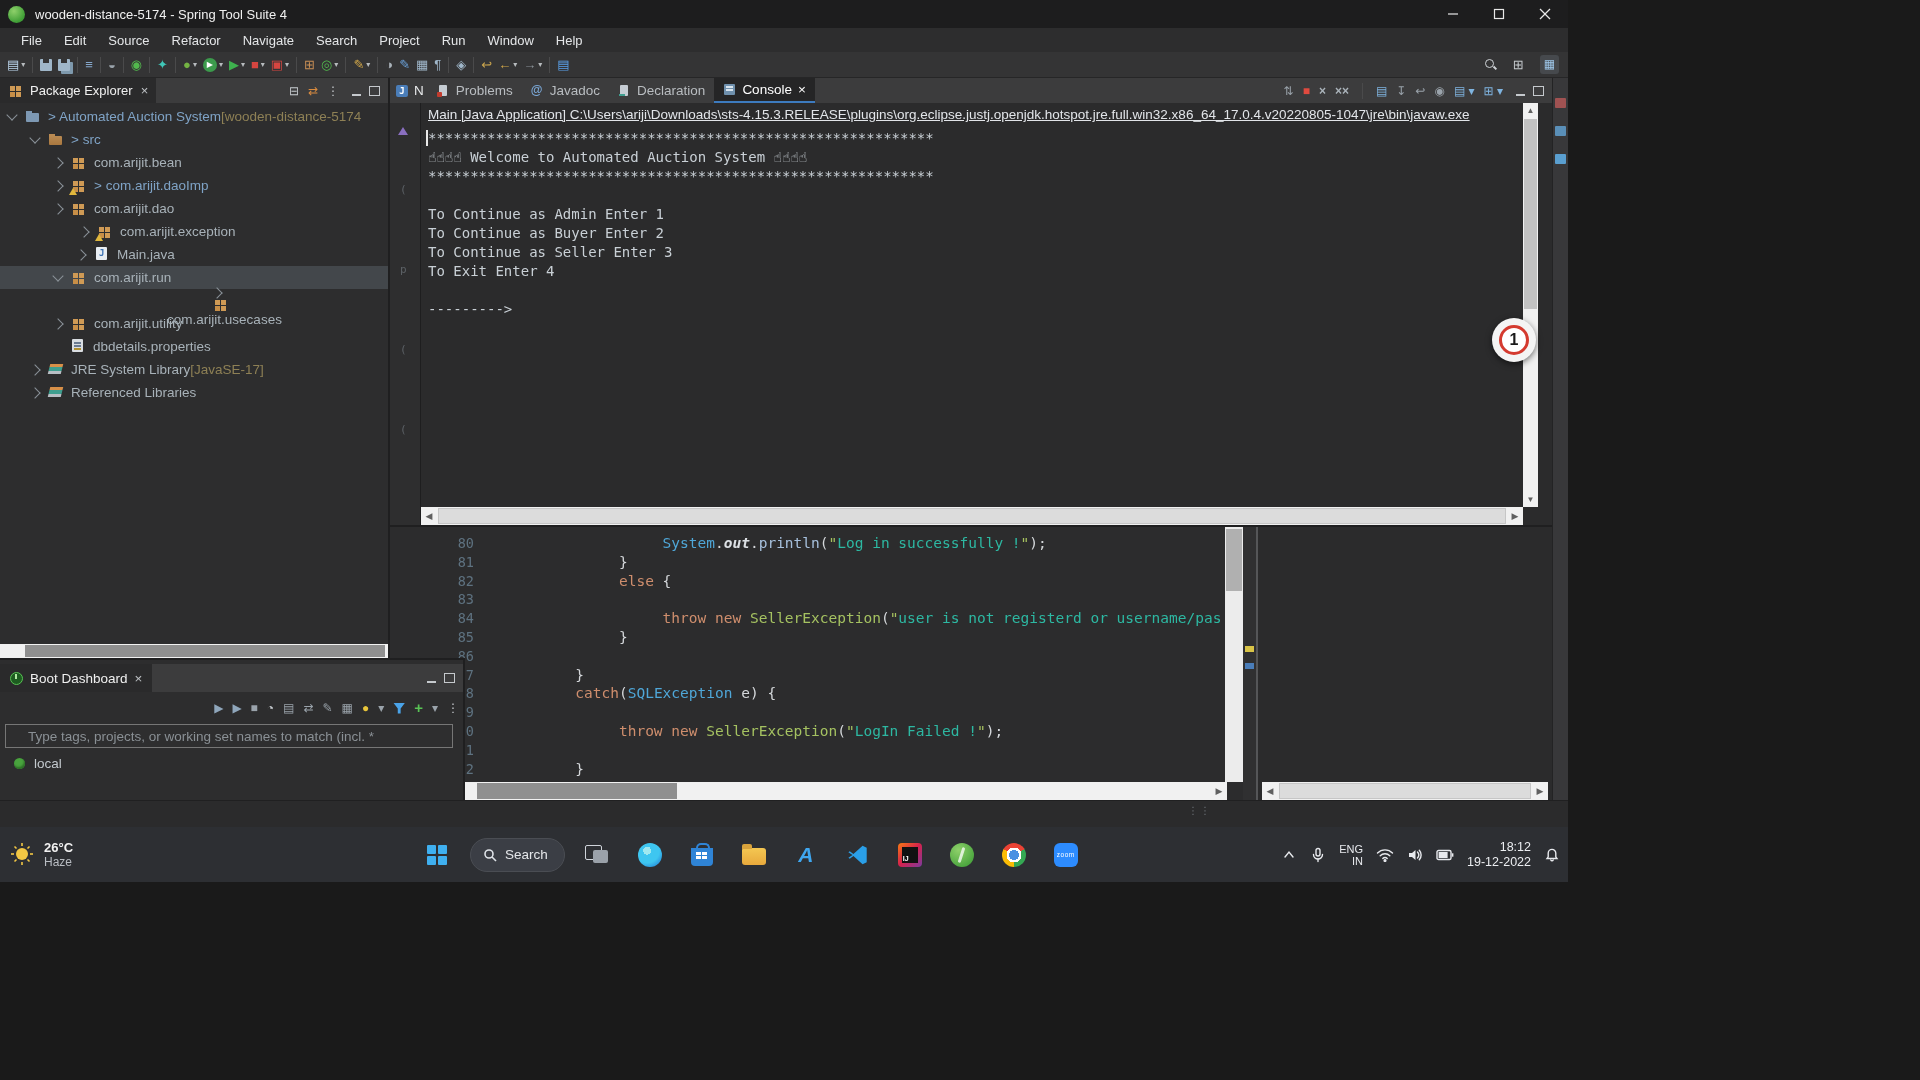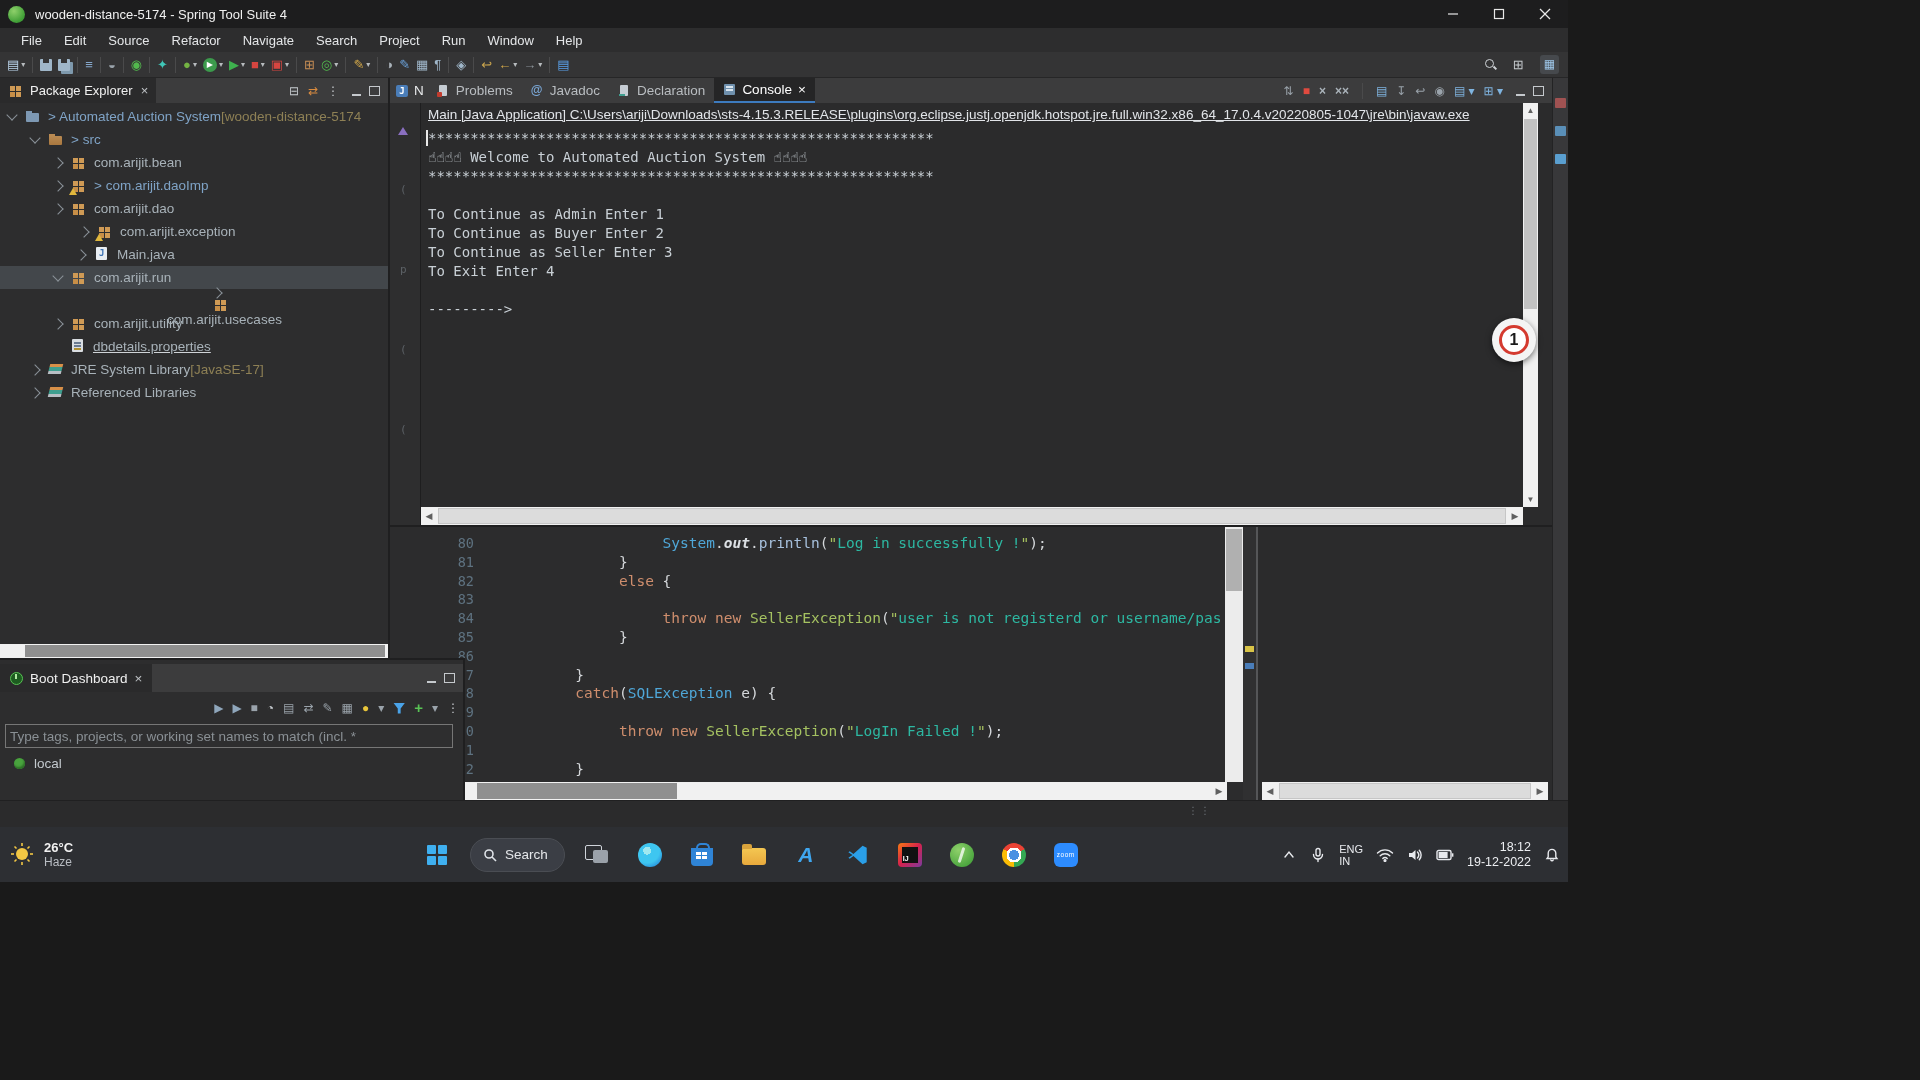--- a/index.html
+++ b/index.html
@@ -126,21 +126,21 @@
 
   
   #bd-panel{left:0;top:658px;width:465px;height:142px;background:#2d2d2e;border-right:2px solid #1f1f20;border-top:2px solid #1f1f20;box-sizing:border-box;}
   #bd-header{position:absolute;left:0;top:4px;right:0;height:28px;background:#3c3c3d;display:flex;align-items:center;}
   #bd-tab{display:flex;align-items:center;gap:7px;background:#2a2a2b;height:28px;padding:0 10px;color:#f0f0f0;font-size:13.5px;}
   .bd-power{width:13px;height:13px;border-radius:50%;background:#1d5c20;border:1.5px solid #58c254;box-sizing:border-box;position:relative;}
   .bd-power::after{content:"";position:absolute;left:4px;top:1px;width:2px;height:5px;background:#aee8a0;}
   #bd-toolbar{position:absolute;left:0;top:36px;right:4px;height:24px;display:flex;align-items:center;justify-content:flex-end;gap:9px;color:#9aa3ab;}
   .bdi{font-size:12px;line-height:12px;}
   .i-funnel{width:12px;height:11px;background:#4aa3e8;clip-path:polygon(0 0,100% 0,62% 55%,62% 100%,38% 100%,38% 55%);}
-  #bd-filter{position:absolute;left:5px;top:64px;width:448px;height:24px;background:#2e2e2f;border:1px solid #767676;color:#c6cacd;font-size:13.5px;padding:0 4px;box-sizing:border-box;font-family:"Liberation Sans",sans-serif;}
+  #bd-filter{position:absolute;left:5px;top:64px;width:448px;height:24px;background:#2e2e2f;border:1px solid #767676;color:#c6cacd;font-size:13.5px;padding:0 22px;box-sizing:border-box;font-family:"Liberation Sans",sans-serif;}
   #bd-filter::placeholder{color:#8a9095;}
   #bd-local{position:absolute;left:14px;top:96px;display:flex;align-items:center;gap:9px;}
   .local-dot{width:11px;height:11px;border-radius:50%;background:#49a33e;box-shadow:inset -1px -2px 2px #2c6e26;}
   #bd-local span{color:#c2c8cd;font-size:13.5px;}
 
   
   #right-edge{left:1552px;top:78px;width:16px;height:722px;background:#38383a;border-left:1px solid #232324;box-sizing:border-box;}
   .re-ic{position:absolute;left:2px;width:11px;height:10px;border-radius:1px;}
   #bottom-strip{left:0;top:800px;width:1568px;height:27px;background:#2b2b2c;border-top:1px solid #202021;box-sizing:border-box;}
   #strip-dots{position:absolute;left:1188px;top:4px;color:#6d7277;font-size:10px;letter-spacing:2px;}
@@ -175,21 +175,21 @@
   .ij-ic{width:24px;height:24px;border-radius:4px;background:linear-gradient(135deg,#f97a12,#d6224c 48%,#7c3a9e);position:relative;}
   .ij-ic::after{content:"IJ";position:absolute;left:4px;top:4px;width:16px;height:16px;background:#111;color:#fff;font:bold 7px "Liberation Sans",sans-serif;display:flex;align-items:flex-end;padding:1px;box-sizing:border-box;}
   .sts-ic{width:24px;height:24px;border-radius:50%;background:radial-gradient(circle at 35% 30%,#8ed06a,#4ca63f 75%);position:relative;}
   .sts-ic::after{content:"";position:absolute;left:10px;top:4px;width:3px;height:16px;background:rgba(255,255,255,.75);border-radius:2px;transform:rotate(18deg);}
   .chrome-ic{width:24px;height:24px;border-radius:50%;
      background:radial-gradient(circle,#4a90e2 0 5px,#ffffff 5px 7.5px,transparent 7.5px),
      conic-gradient(from -60deg,#ea4335 0 120deg,#34a853 120deg 240deg,#fbbc05 240deg 360deg);}
   .zoom-ic{width:24px;height:24px;border-radius:6px;background:#2d8cff;color:#fff;font-size:6.5px;display:flex;align-items:center;justify-content:center;letter-spacing:.5px;}
   #tb-right{position:absolute;right:8px;display:flex;align-items:center;gap:13px;height:55px;}
   #tb-right svg{stroke:#e8eaee;fill:none;stroke-width:1.4;stroke-linecap:round;}
-  .lang{color:#e8eaee;font-size:11px;line-height:12px;text-align:left;}
+  .lang{color:#e8eaee;font-size:11px;line-height:12px;text-align:right;}
   .clockblk{text-align:right;color:#eceef1;font-size:12.5px;line-height:15px;}
 </style>
 </head>
 <body>
 
 <div id="app">
 
   <div id="titlebar" class="abs">
     <div id="app-icon"></div>
     <div id="title-text">wooden-distance-5174 - Spring Tool Suite 4</div>
@@ -398,21 +398,21 @@
         <div class="tree-row" style="padding-left: 54px; flex-direction: column;">
           <span class="chev col"></span>
           <span class="ic ic-pkg"></span>
           <span class="tlabel">com.arijit.usecases</span>
         </div>
         <div class="tree-row" style="padding-left: 54px;">
           <span class="chev col"></span>
           <span class="ic ic-pkg"></span>
           <span class="tlabel">com.arijit.utility</span>
         </div>
-        <div class="tree-row" style="padding-left: 54px; text-decoration: underline;">
+        <div class="tree-row" style="padding-left: 54px;">
           <span class="chev none"></span>
           <span class="ic ic-propfile"></span>
           <span class="tlabel">dbdetails.properties</span>
         </div>
         <div class="tree-row" style="padding-left: 31px;">
           <span class="chev col"></span>
           <span class="ic ic-lib"></span>
           <span class="tlabel">JRE System Library</span>
           <span class="tdec"> [JavaSE-17]</span>
         </div>

